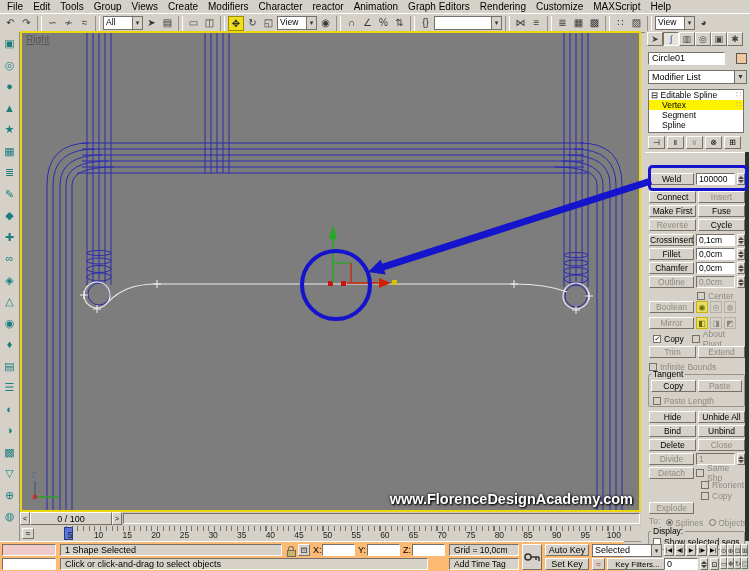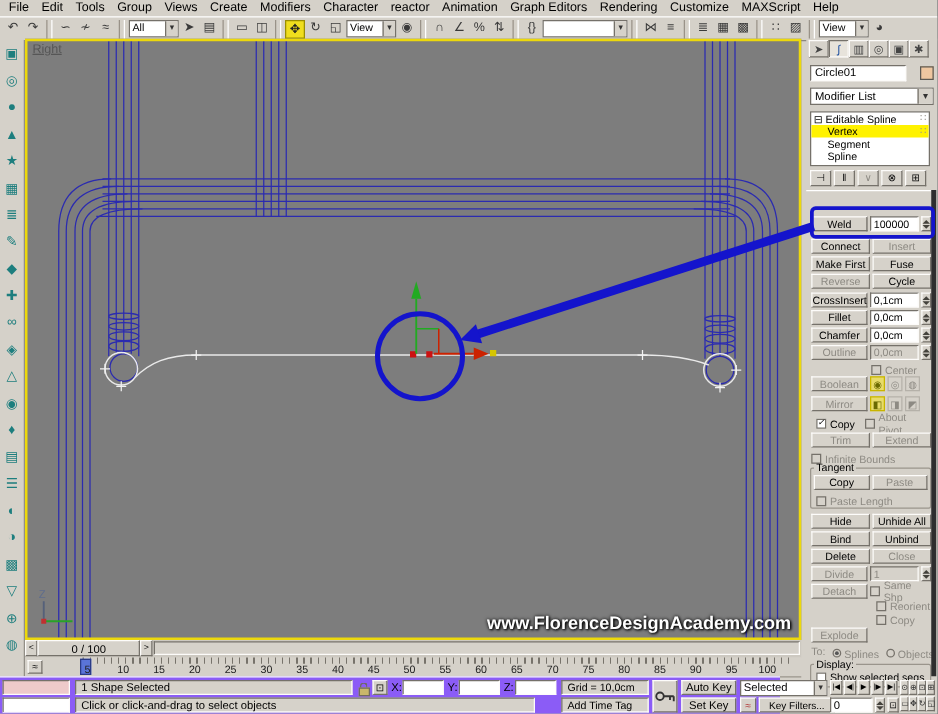--- a/index.html
+++ b/index.html
@@ -35,21 +35,21 @@
   #tr-track{position:absolute;left:103px;top:1px;right:1px;height:11px;}
   
   #rulerrow{position:absolute;left:20px;top:526px;width:621px;height:15px;background:#d5d1c9;border-bottom:1px solid #9a958c;}
   #ruler-ticks{position:absolute;left:46px;right:8px;top:0;height:5px;background:repeating-linear-gradient(90deg,#77736b 0,#77736b 1px,transparent 1px,transparent 5.7px);}
   #ruler-labels{position:absolute;left:50px;right:26px;top:4px;height:10px;display:flex;justify-content:space-between;}
   .rlab{width:1px;font-size:8.5px;color:#222;display:inline-block;}
   .rlab span{display:inline-block;transform:translateX(-50%);}
   #ruler-ico{position:absolute;left:2px;top:2px;width:12px;height:11px;font-size:8px;line-height:10px;text-align:center;}
   #frame-marker{position:absolute;left:44px;top:1px;width:9px;height:13px;background:#5a74d8;border:1px solid #2b3b86;box-sizing:border-box;font-size:7px;color:#fff;text-align:center;line-height:11px;}
   
-  #statusbar{position:absolute;left:0;top:541px;width:624px;height:30px;background:#8b5cf6;border-top:1px solid #fff;}
+  #statusbar{position:absolute;left:0;top:541px;width:624px;height:30px;background:#fdba74;border-top:1px solid #fff;}
   .sb{position:absolute;font-size:9px;line-height:11px;}
   .sbtn{text-align:center;}
   #sb-status,#sb-prompt,#sb-grid,#sb-tag{padding-left:4px;}
   .lockwrap{position:absolute;width:10px;height:11px;}
   .lockbody{position:absolute;left:1px;top:5px;width:7px;height:5px;background:#c9b76a;border:1px solid #6e6a62;}
   .lockarc{position:absolute;left:2px;top:1px;width:4px;height:4px;border:1px solid #6e6a62;border-bottom:none;border-radius:3px 3px 0 0;}
   .navico{width:7px;height:12px;font-size:6.5px;line-height:11px;text-align:center;flex:none;color:#333;}
   #navgrid{position:absolute;left:720px;top:2px;width:30px;height:26px;display:flex;flex-wrap:wrap;gap:0;}
   .pb{position:absolute;top:2px;width:10px;height:12px;font-size:6px;line-height:11px;text-align:center;}
   

